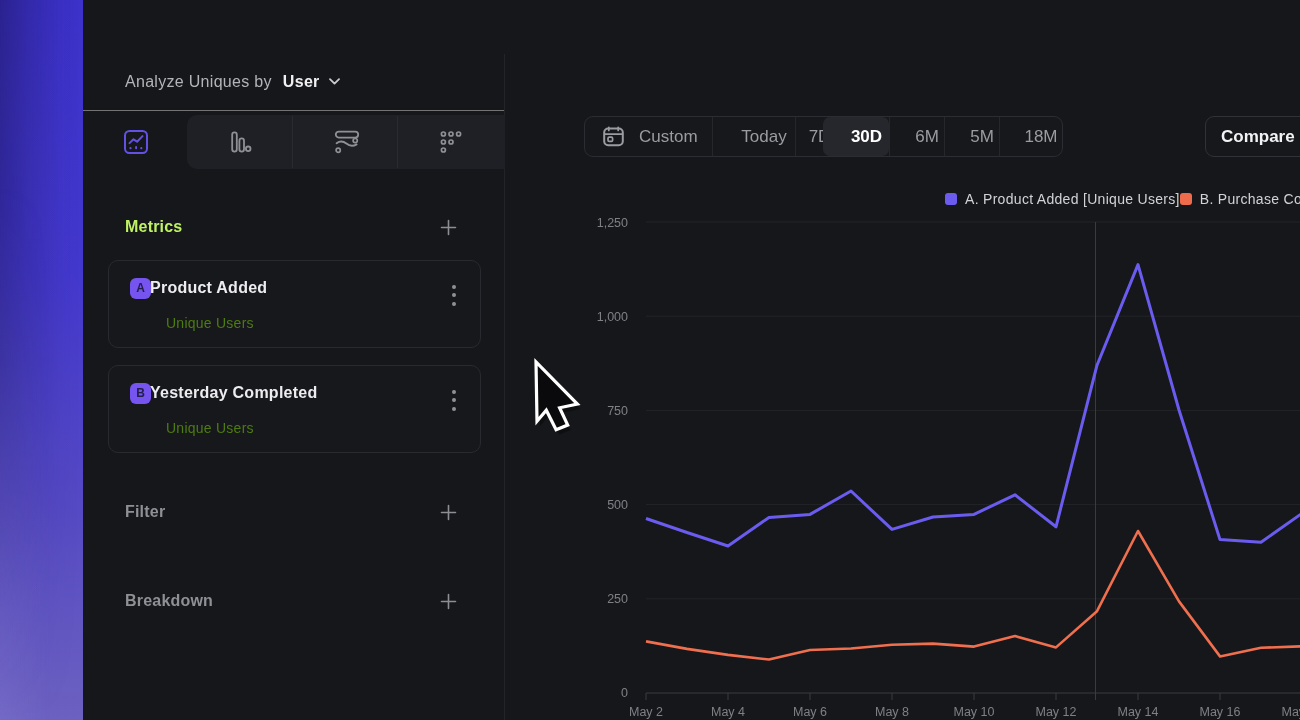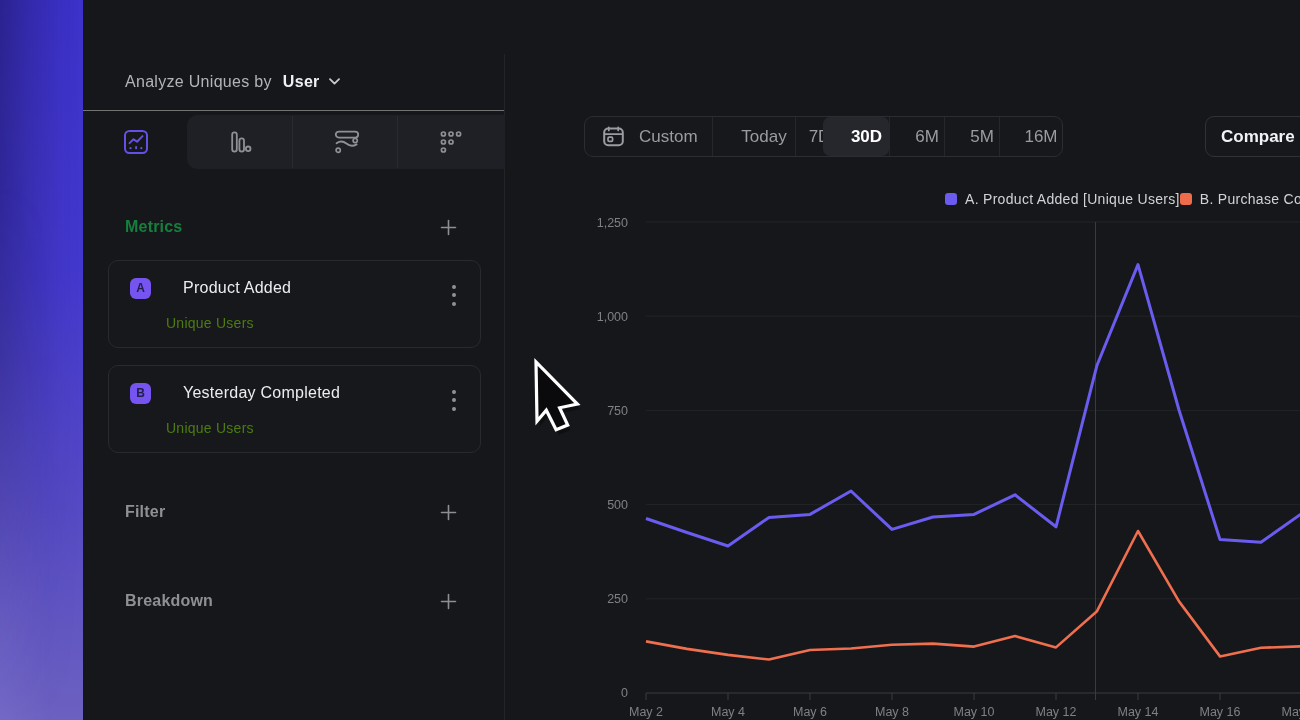--- a/index.html
+++ b/index.html
@@ -42,21 +42,21 @@
 .sechead { position:absolute; left:42px; right:55px; height:20px; }
 .sechead .name { font-size:16px; font-weight:700; letter-spacing:.2px; line-height:20px; }
 .sechead .plus { position:absolute; right:-8px; top:2px; }
 
 
 .card { position:absolute; left:25px; width:373px; height:88px;
   background:#17181c; border:1px solid #292a2f; border-radius:10px; }
 .badge { position:absolute; left:21px; top:17px; width:21px; height:21px;
   background:#7554f0; border-radius:6px; color:#231d49; font-size:12px; font-weight:700;
   text-align:center; line-height:21px; }
-.card .ct { position:absolute; left:74px; top:17px; font-size:16px; font-weight:400; letter-spacing:.25px; color:#ededf0; line-height:19px; }
+.card .ct { position:absolute; left:41px; top:17px; font-size:16px; font-weight:700; letter-spacing:.25px; color:#ededf0; line-height:19px; }
 .card .cs { position:absolute; left:57px; top:54px; font-size:14px; letter-spacing:.25px; color:#4d7c0f; line-height:17px; }
 .dots { position:absolute; right:24px; top:24px; width:4px; }
 .dots i { display:block; width:3.8px; height:3.8px; border-radius:50%; background:#8f9095; margin-bottom:4.6px; }
 
 
 .main { position:absolute; left:506px; top:54px; width:794px; height:666px; background:#16171a; }
 
 
 .range { position:absolute; left:78px; top:62px; height:41px; display:flex;
   border:1px solid #2c2d32; border-radius:9px; background:#17181b; overflow:hidden; }
@@ -118,21 +118,21 @@
           <circle cx="5.4" cy="5" r="2"></circle>
             <circle cx="13" cy="5" r="2"></circle>
             <circle cx="20.6" cy="5" r="2"></circle>
           <circle cx="5.4" cy="13" r="2"></circle>
             <circle cx="13" cy="13" r="2"></circle>
           <circle cx="5.4" cy="21" r="2"></circle>
         </g>
       </svg>
     </div>
 
-    <div class="sechead" style="top:163px"><span class="name" style="color:#15803d">Metrics</span>
+    <div class="sechead" style="top:163px"><span class="name" style="color:#bef264">Metrics</span>
       <svg class="plus" width="17" height="17" viewBox="0 0 17 17">
           <path d="M8.5 1.5 V15.5 M1.5 8.5 H15.5" stroke="#8d8e93" stroke-width="1.6" stroke-linecap="round"></path>
         </svg>
     </div>
 
     <div class="card" style="top:206px">
       <div class="badge">A</div>
       <div class="ct">Product Added</div>
       <div class="cs">Unique Users</div>
       <div class="dots">
@@ -171,21 +171,21 @@
           <rect x="2.2" y="3.6" width="18.6" height="16.6" rx="4" fill="none" stroke="#9b9ca2" stroke-width="2"></rect>
           <path d="M3 9.2 H20" stroke="#9b9ca2" stroke-width="1.8"></path>
           <path d="M6.8 2.4 V5.4 M16.2 2.4 V5.4" stroke="#9b9ca2" stroke-width="1.8" stroke-linecap="round"></path>
           <rect x="6" y="12.2" width="4.6" height="4.2" rx="1.2" fill="none" stroke="#9b9ca2" stroke-width="1.7"></rect>
         </svg>Custom</div>
       <div class="seg" style="width:83px">Today</div>
       <div class="seg" style="width:28px">7D</div>
       <div class="seg sel" style="width:66px">30D</div>
       <div class="seg" style="width:55px">6M</div>
       <div class="seg" style="width:55px">5M</div>
-      <div class="seg" style="width:63px">16M</div>
+      <div class="seg" style="width:63px">18M</div>
     </div>
     <div class="compare">Compare</div>
 
     <div class="legend">
       <span class="sw" style="background:#6c5bef"></span>
         <span style="">A. Product Added [Unique Users]</span>
       <span class="sw" style="background:#ee6c4c"></span>
         <span>B. Purchase Completed [Unique Users]</span>
     </div>
 

